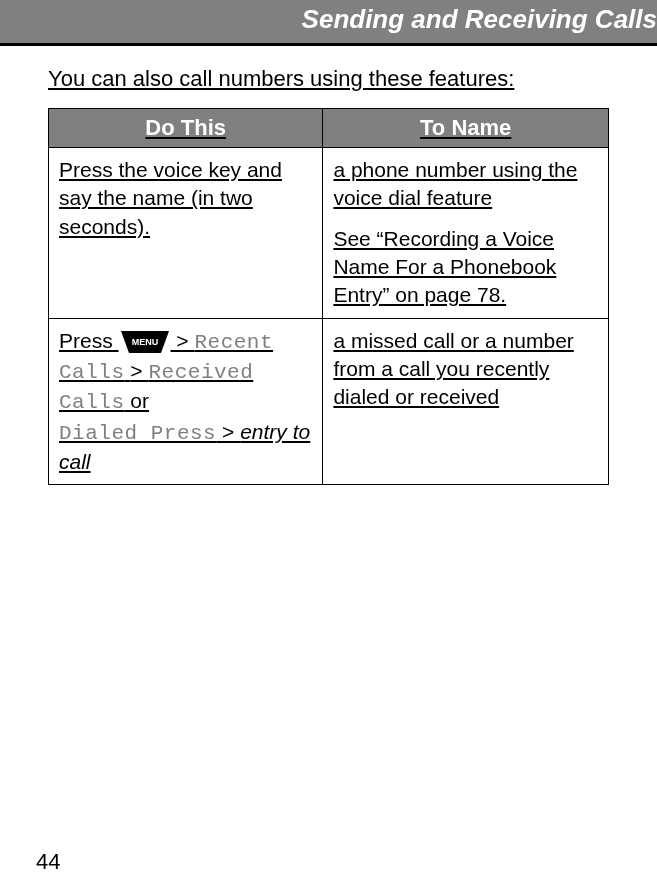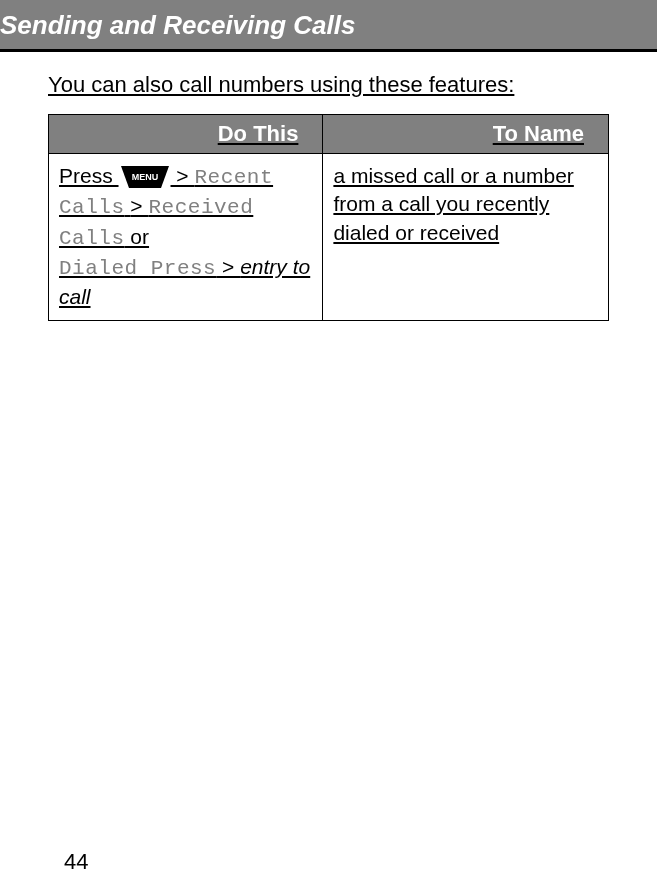--- a/index.html
+++ b/index.html
@@ -10,22 +10,22 @@
     body {
       width: 657px;
       height: 895px;
       background: #ffffff;
       font-family: Arial, Helvetica, sans-serif;
       position: relative;
     }
     .header-band {
       background: #808080;
       color: #ffffff;
-      padding: 10px 0 8px 0;
-      text-align: left;
+      padding: 4px 0 8px 0;
+      text-align: right;
       font-style: italic;
       font-weight: bold;
       font-size: 26px;
       border-bottom: 3px solid #000;
       margin: 0;
     }
     .content {
       padding: 20px 48px 0 48px;
       text-decoration: underline;
     }
@@ -36,22 +36,22 @@
     }
     table.feature-table {
       border-collapse: collapse;
       width: 100%;
       font-size: 21px;
     }
     table.feature-table th {
       background: #808080;
       color: #ffffff;
       font-weight: bold;
-      text-align: right;
-      padding: 6px 24px;
+      text-align: center;
+      padding: 6px 10px;
       border: 1px solid #000;
       font-size: 22px;
     }
     table.feature-table td {
       border: 1px solid #000;
       padding: 8px 10px;
       vertical-align: top;
       line-height: 1.35;
     }
     table.feature-table td.left-col {
@@ -78,21 +78,21 @@
     }
     .gt {
       color: #000;
     }
     .italic {
       font-style: italic;
     }
     .page-number {
       position: absolute;
       bottom: 20px;
-      left: 64px;
+      left: 36px;
       font-size: 22px;
       color: #000;
     }
   </style>
 </head>
 <body>
 
 <div class="header-band">
   <span>Sending and Receiving Calls</span>
 </div>
@@ -102,20 +102,27 @@
 
   <table class="feature-table">
     <thead>
       <tr>
         <th>Do This</th>
         <th>To Name</th>
       </tr>
     </thead>
     <tbody>
       <tr>
+        <td class="left-col">Press the voice key and say the name (in two seconds).</td>
+        <td class="right-col row1-right">
+          <p>a phone number using the voice dial feature</p>
+          <p>See “Recording a Voice Name For a Phonebook Entry” on page 78.</p>
+        </td>
+      </tr>
+      <tr>
         <td class="left-col">
           <span>Press </span><span class="menu-key"><svg width="48" height="22" viewBox="0 0 48 22">
                 <path d="M0 0 L48 0 L40 22 L8 22 Z" fill="#000"></path>
                 <text x="24" y="14" text-anchor="middle" font-family="Arial" font-size="9" font-weight="bold" fill="#fff">MENU</text>
               </svg></span><span class="gt"> &gt; </span><span class="menu-path">Recent Calls</span>
           <span class="gt"> &gt; </span><span class="menu-path">Received Calls</span><span> or </span><br>
           <span class="menu-path">Dialed Press</span><span class="gt"> &gt; </span><span class="italic">entry to call</span>
         </td>
         <td class="right-col">a missed call or a number from a call you recently dialed or received</td>
       </tr>

